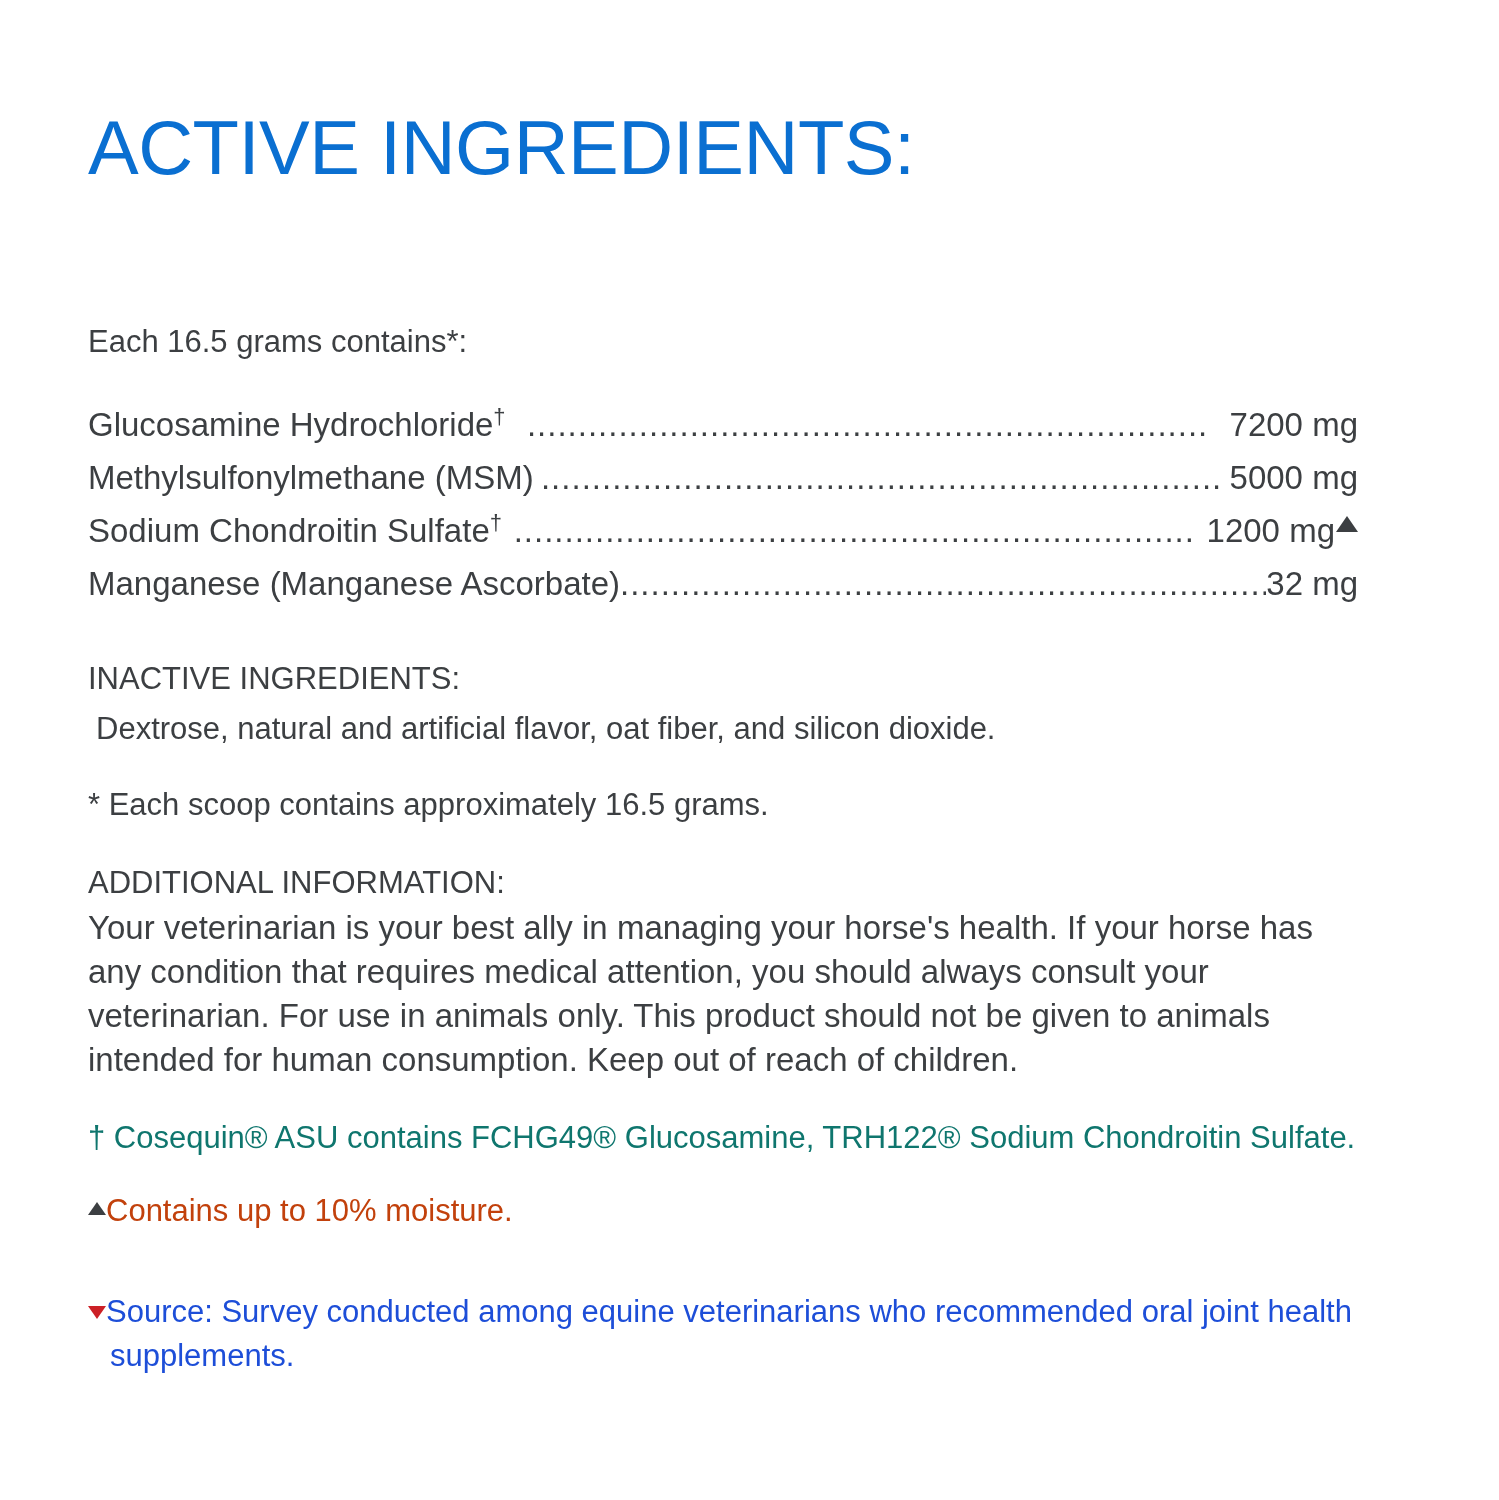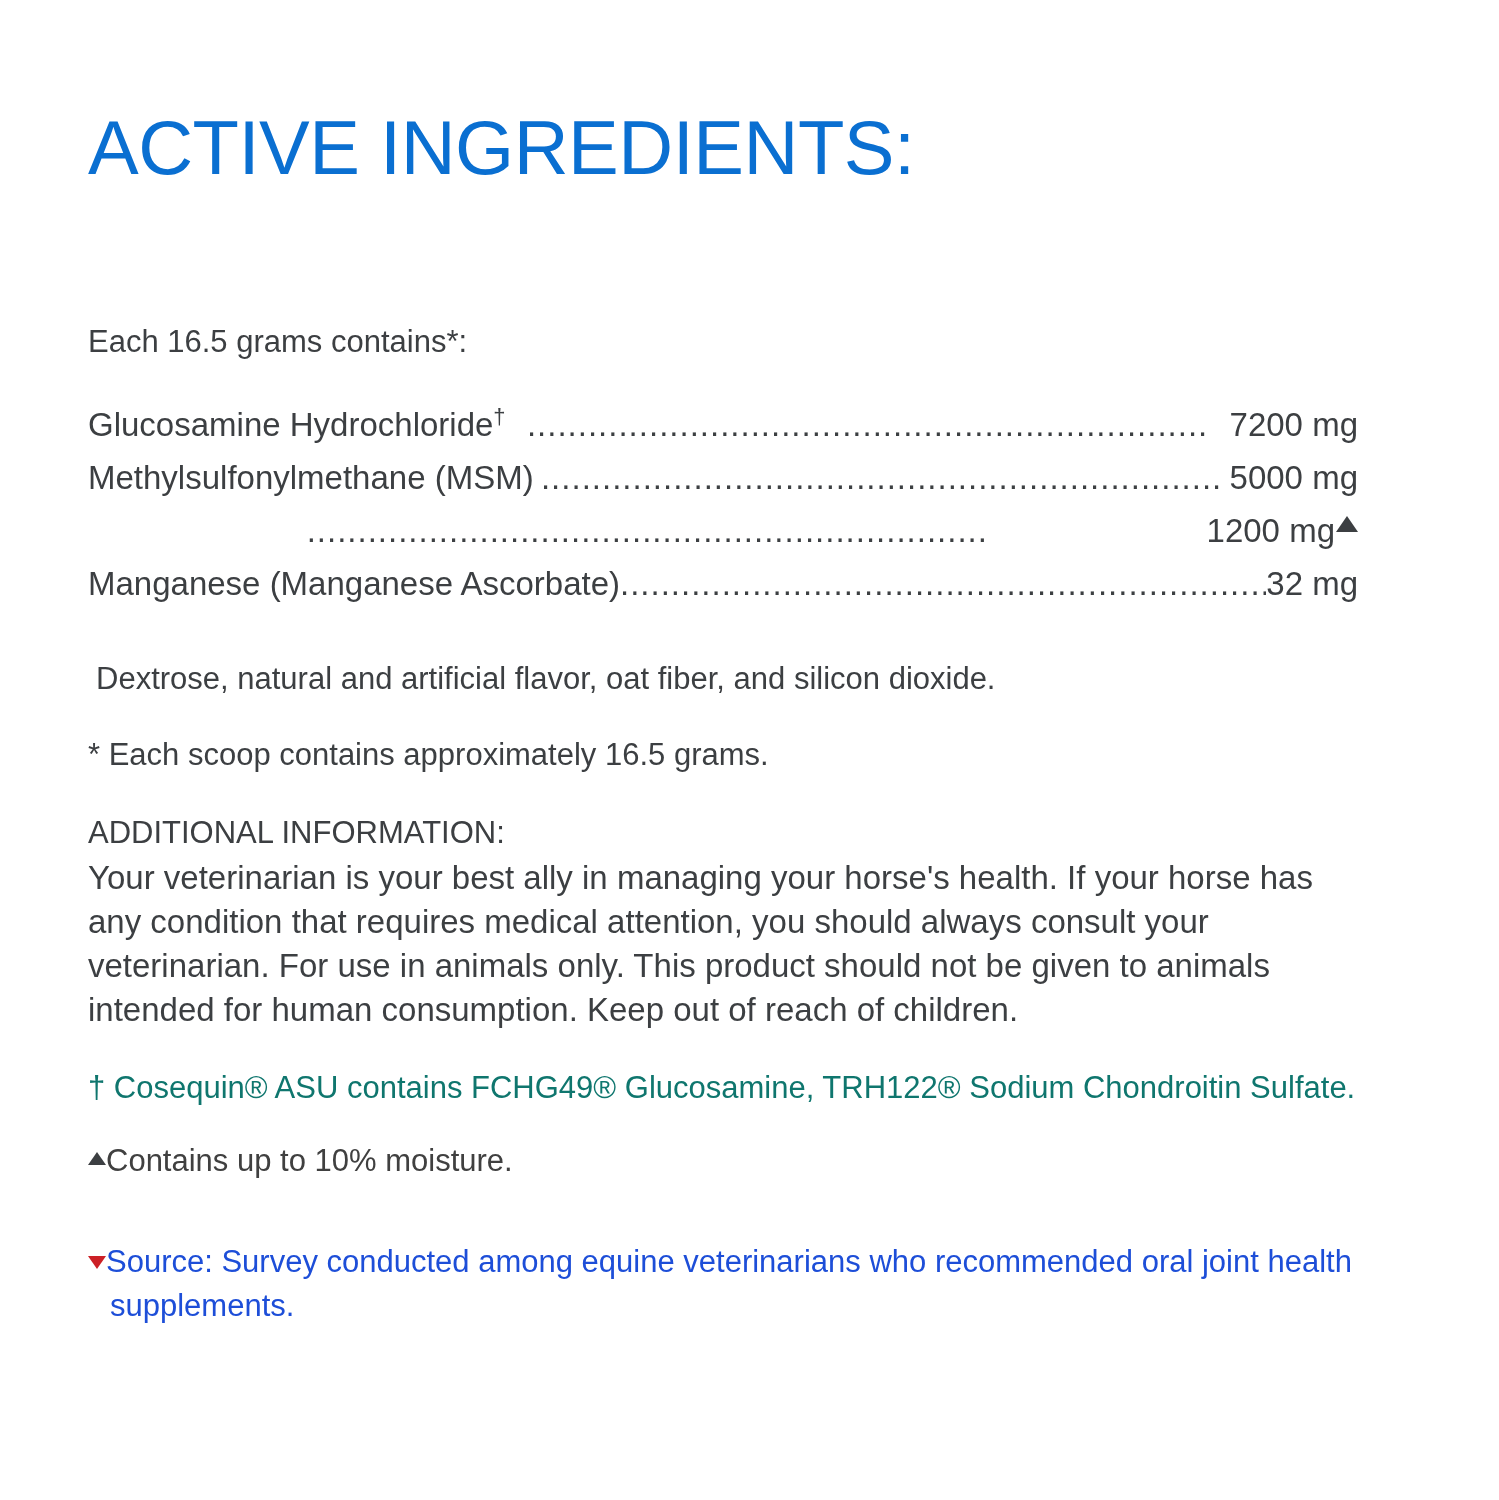--- a/index.html
+++ b/index.html
@@ -136,21 +136,21 @@
     font-size: 31px;
     line-height: 44px;
     color: #0f766e;
     margin: 0 0 30px 0;
     padding-left: 26px;
     text-indent: -26px;
   }
   .footnote-tight {
     font-size: 31px;
     line-height: 42px;
-    color: #404040;
+    color: #c2410c;
     margin: 0 0 58px 0;
   }
   .source {
     font-size: 31px;
     line-height: 44px;
     color: #1d4ed8;
     margin: 0;
     padding-left: 22px;
     text-indent: -22px;
   }
@@ -174,33 +174,35 @@
         <span class="ing-amt">7200 mg</span>
       </div>
 
       <div class="ing-row">
         <span class="ing-name">Methylsulfonylmethane (MSM)</span>
         <span class="ing-dots">...................................................................</span>
         <span class="ing-amt">5000 mg</span>
       </div>
 
       <div class="ing-row">
+        <span class="ing-name"><span>Sodium Chondroitin Sulfate</span><sup class="dag">†</sup></span>
         <span class="ing-dots">...................................................................</span>
         <span class="ing-amt"><span>1200 mg</span><span class="tri-up"></span></span>
       </div>
 
       <div class="ing-row">
         <span class="ing-name">Manganese (Manganese Ascorbate)</span>
         <span class="ing-dots">...................................................................</span>
         <span class="ing-amt">32 mg</span>
       </div>
 
     </div>
 
     <div class="section">
+      <p class="sec-head">INACTIVE INGREDIENTS:</p>
       <p class="sec-body">Dextrose, natural and artificial flavor, oat fiber, and silicon dioxide.</p>
     </div>
 
     <p class="note">* Each scoop contains approximately 16.5 grams.</p>
 
     <div class="section">
       <p class="sec-head">ADDITIONAL INFORMATION:</p>
       <p class="para-block">Your veterinarian is your best ally in managing your horse's health. If your horse has any condition that requires medical attention, you should always consult your veterinarian. For use in animals only. This product should not be given to animals intended for human consumption. Keep out of reach of children.</p>
     </div>
 

